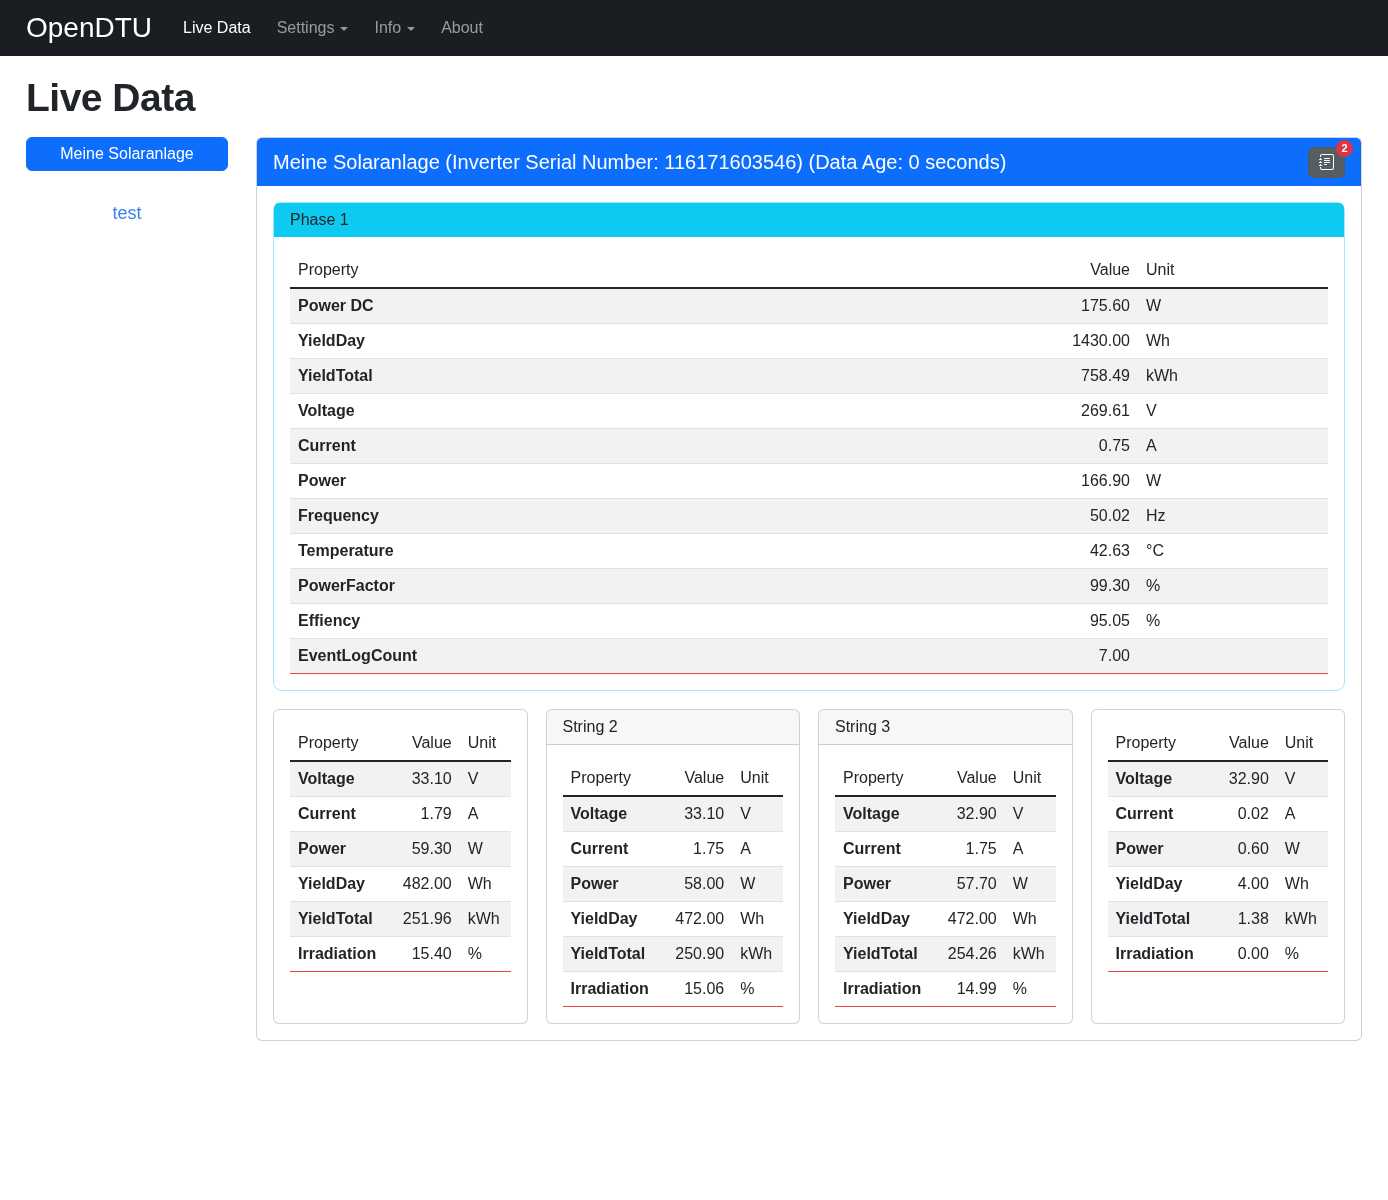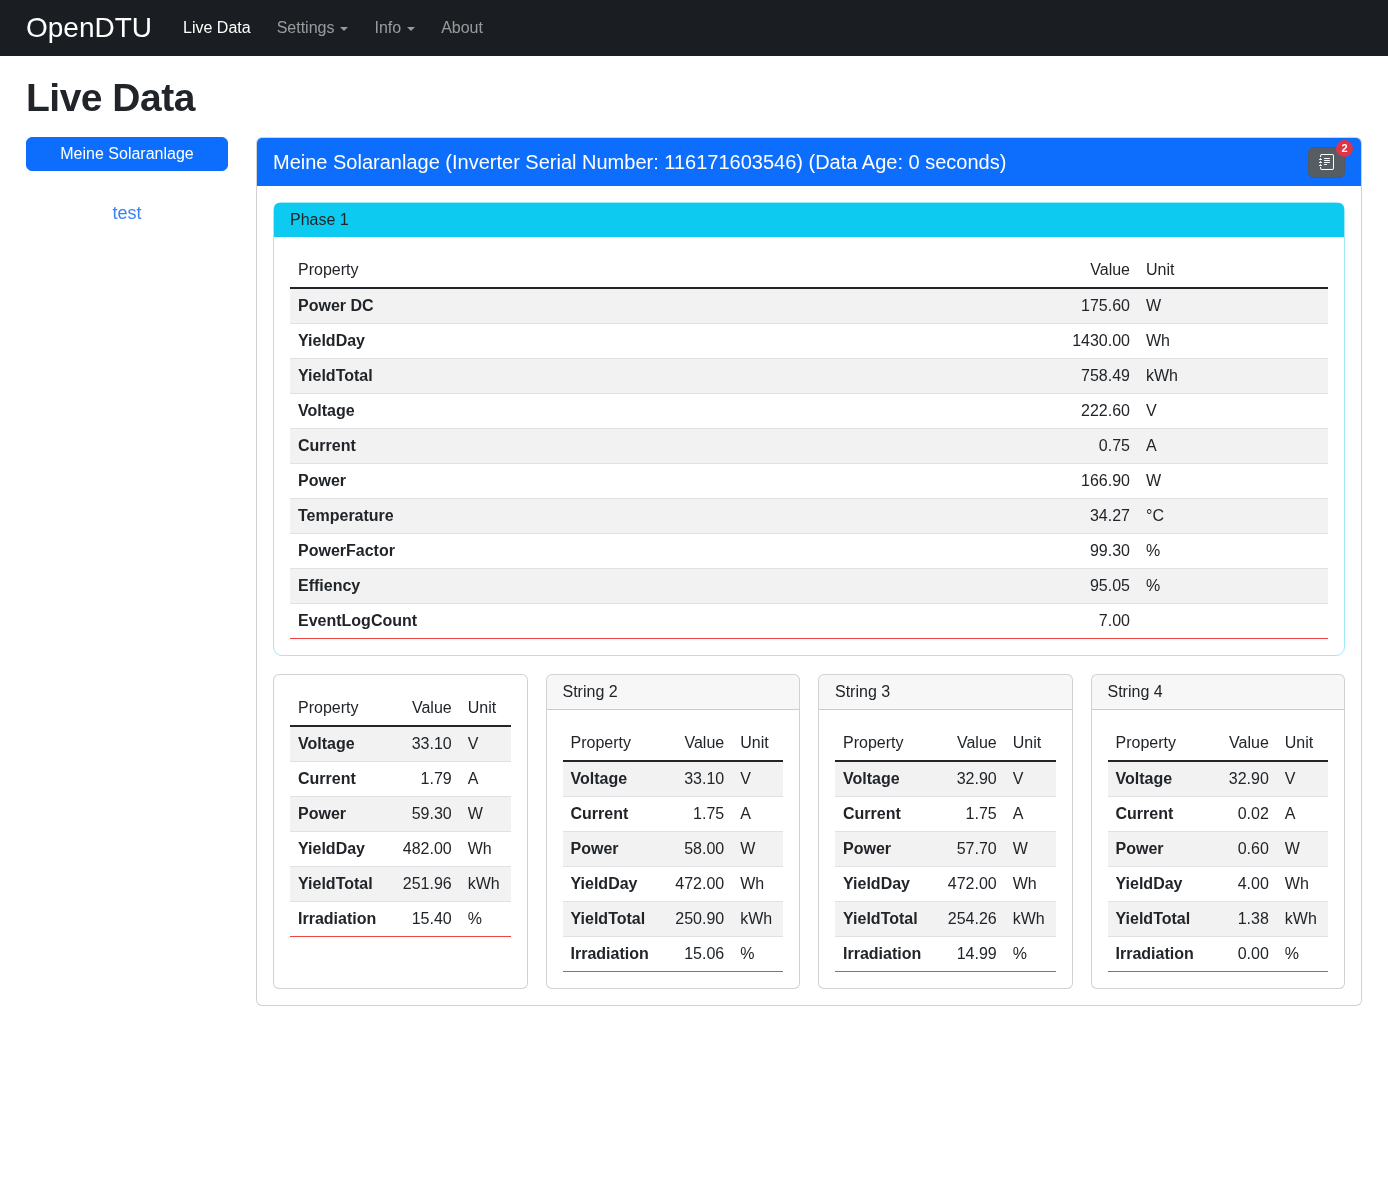--- a/index.html
+++ b/index.html
@@ -247,36 +247,41 @@
                       <td class="col-value">1430.00</td>
                       <td class="col-unit">Wh</td>
                     </tr>
                     <tr>
                       <th class="col-prop">YieldTotal</th>
                       <td class="col-value">758.49</td>
                       <td class="col-unit">kWh</td>
                     </tr>
                     <tr>
                       <th class="col-prop">Voltage</th>
-                      <td class="col-value">222.60</td>
+                      <td class="col-value">269.61</td>
                       <td class="col-unit">V</td>
                     </tr>
                     <tr>
                       <th class="col-prop">Current</th>
                       <td class="col-value">0.75</td>
                       <td class="col-unit">A</td>
                     </tr>
                     <tr>
                       <th class="col-prop">Power</th>
                       <td class="col-value">166.90</td>
                       <td class="col-unit">W</td>
                     </tr>
                     <tr>
+                      <th class="col-prop">Frequency</th>
+                      <td class="col-value">50.02</td>
+                      <td class="col-unit">Hz</td>
+                    </tr>
+                    <tr>
                       <th class="col-prop">Temperature</th>
-                      <td class="col-value">34.27</td>
+                      <td class="col-value">42.63</td>
                       <td class="col-unit">°C</td>
                     </tr>
                     <tr>
                       <th class="col-prop">PowerFactor</th>
                       <td class="col-value">99.30</td>
                       <td class="col-unit">%</td>
                     </tr>
                     <tr>
                       <th class="col-prop">Effiency</th>
                       <td class="col-value">95.05</td>
@@ -428,21 +433,20 @@
                         <th class="col-prop">Irradiation</th>
                         <td class="col-value">14.99</td>
                         <td class="col-unit">%</td>
                       </tr>
                     </tbody>
                 </table>
               </div>
             </div>
 
             <div class="card string-card">
-              <div class="string-header">String 4</div>
               <div class="card-body">
                 <table class="data-table string-table">
                   <thead>
                     <tr>
                       <th class="col-prop">Property</th>
                       <th class="col-value">Value</th>
                       <th class="col-unit">Unit</th>
                     </tr>
                   </thead>
                   <tbody>

